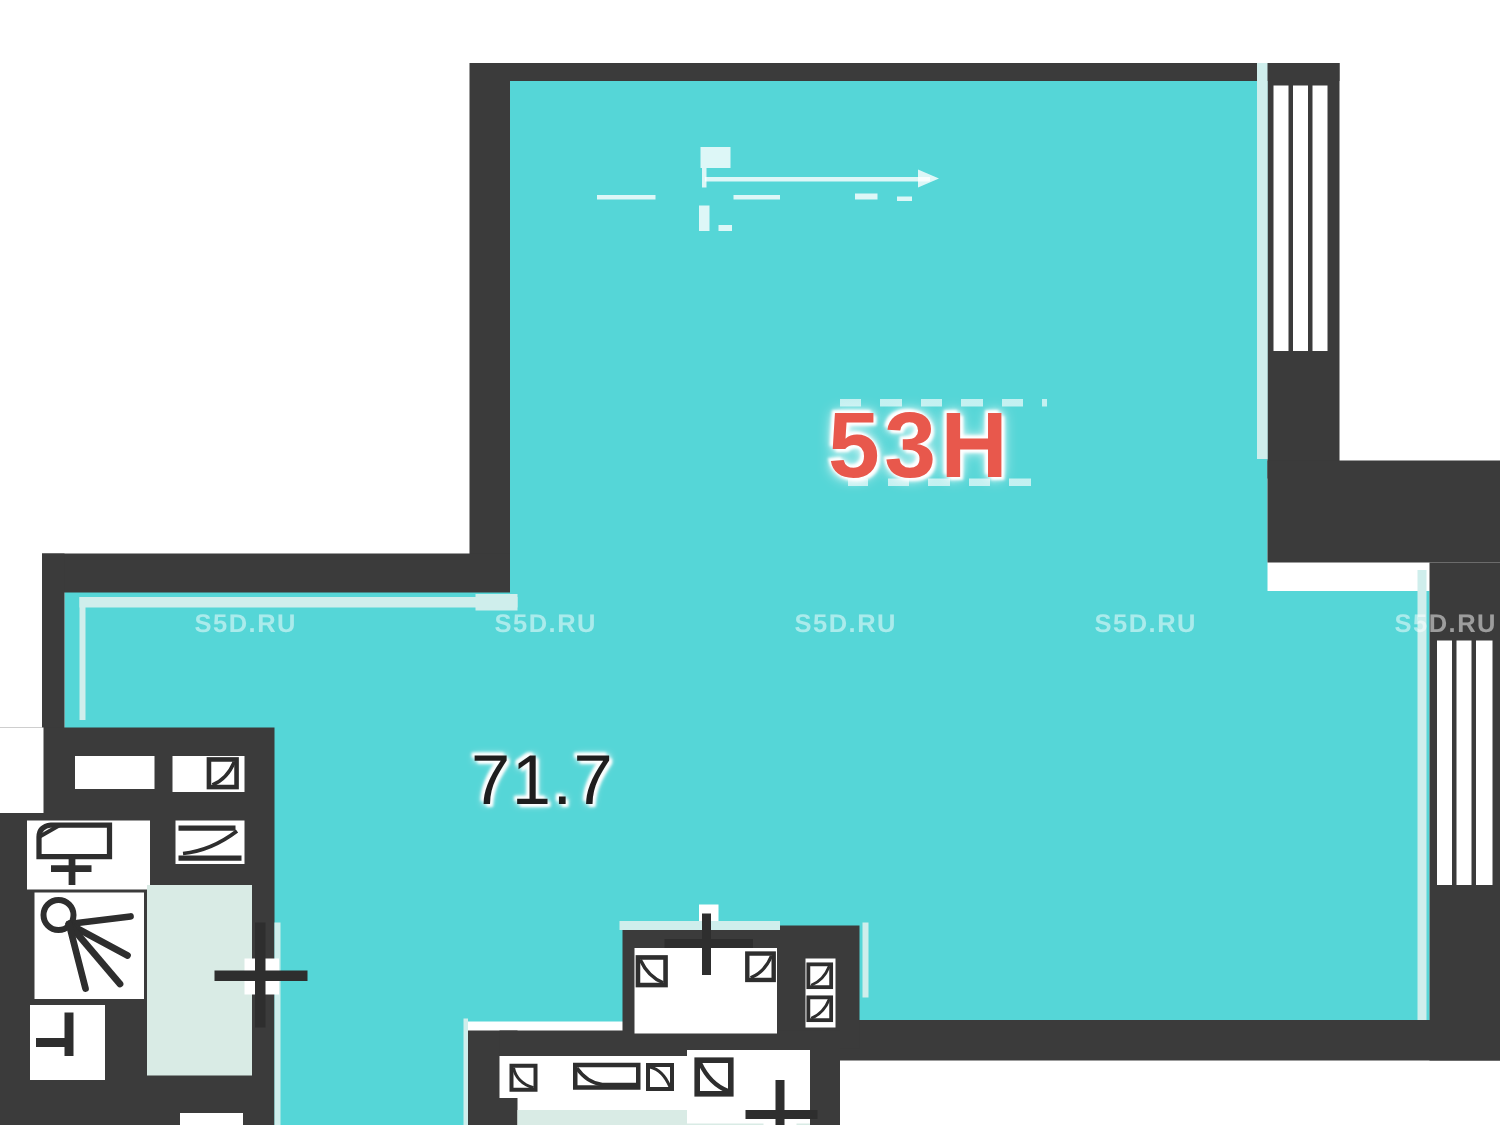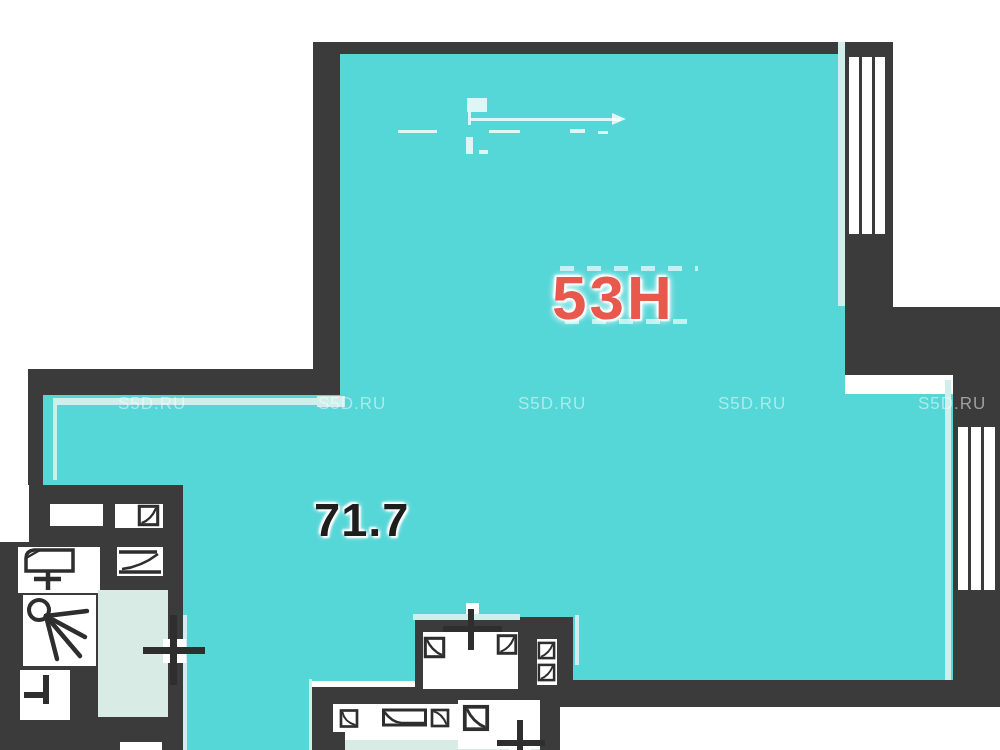--- a/index.html
+++ b/index.html
@@ -21,29 +21,30 @@
   .fm-arrowhead{position:absolute;width:0;height:0;opacity:.8;
     border-left:14px solid #ffffff;border-top:6px solid transparent;border-bottom:6px solid transparent;}
   .unit-label{
     position:absolute;left:552px;top:220px;
     font-size:62px;font-weight:800;letter-spacing:3px;
     color:var(--unit-label-color,#e8584c);
     text-shadow:0 0 3px #fff,0 0 6px #fff,2px 2px 2px #fff,-2px -2px 2px #fff,0 0 10px #fff;
   }
   .area-label{
     position:absolute;left:314px;top:450px;
-    font-size:47px;font-weight:700;letter-spacing:1px;
+    font-size:47px;font-weight:400;letter-spacing:1px;
     color:var(--area-label-color,#1e1e1e);
     text-shadow:0 0 3px #fff,0 0 6px #fff,2px 2px 2px #fff,-2px -2px 2px #fff;
     text-align:center;
   }
   .wm{
-    position:absolute;top:352px;width:80px;
-    font-size:17px;font-weight:400;letter-spacing:1px;
+    position:absolute;top:364px;width:80px;
+    font-size:17px;font-weight:700;letter-spacing:1px;
     color:var(--watermark-color,rgba(255,255,255,.5));
+    text-align:right;
   }
   .dash{
     position:absolute;height:5px;opacity:.65;
     background:repeating-linear-gradient(90deg,#fff 0 14px,transparent 14px 27px);
   }
   svg{display:block;}
 </style>
 </head>
 <body>
 

